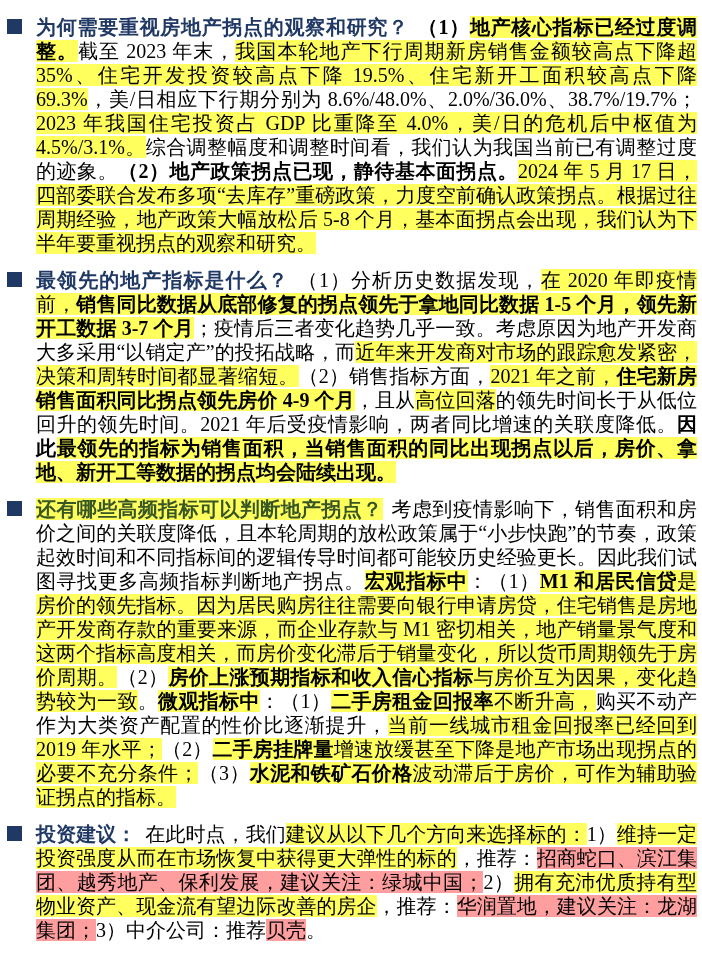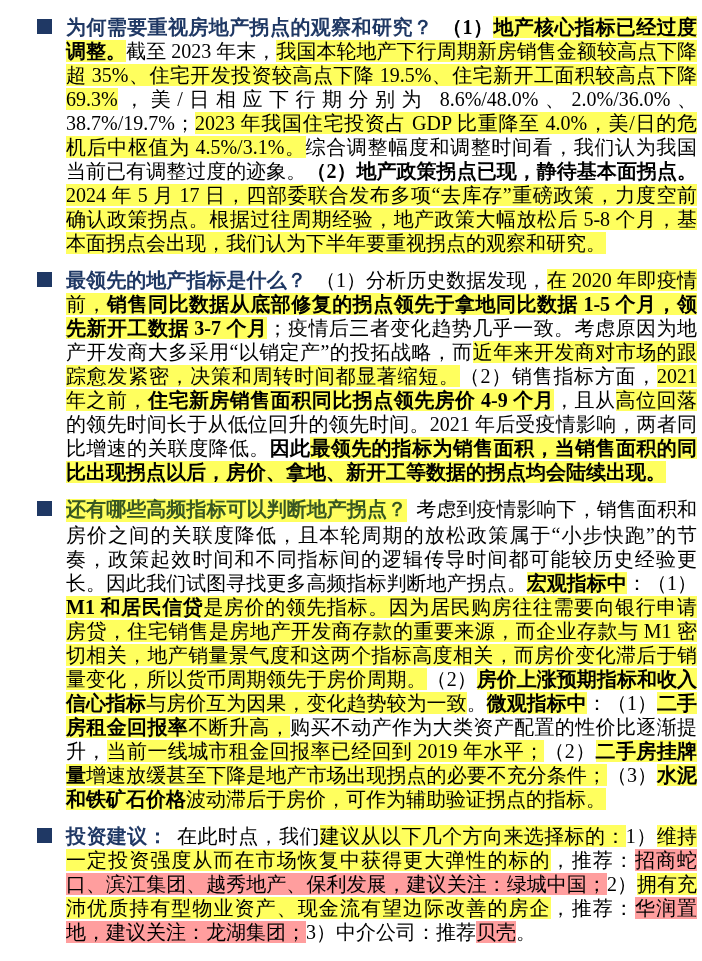--- a/index.html
+++ b/index.html
@@ -11,39 +11,39 @@
     --paper: #FFFFFF;
   }
   html, body { margin: 0; padding: 0; }
   body {
     width: 702px; height: 961px;
     background: var(--paper);
     color: var(--ink);
     font-family: "Liberation Serif", "DejaVu Serif", serif;
     overflow: hidden;
   }
-  .doc { padding: 15px 5px 0 23px; margin-left: 14px; }
+  .doc { padding: 15px 5px 0 7px; }
   .item {
     position: relative;
     padding-left: 29px;
     margin-bottom: 13px;
     text-align: justify;
     font-size: 20px;
     line-height: 24px;
   }
   .bullet {
     position: absolute;
     left: 0; top: 4px;
     width: 15px; height: 15px;
     background: var(--navy);
     display: inline-block;
   }
   .heading { font-weight: bold; margin-right: 9px; }
   .heading-navy { color: var(--navy); }
-  .heading-green { color: var(--green); font-family: Liberation Mono, monospace; }
+  .heading-green { color: var(--green); }
   .bold { font-weight: bold; }
   .hl-yellow { background-color: var(--yellow); }
   .hl-pink { background-color: var(--pink); }
 </style>
 </head>
 <body>
 
 <div class="doc">
     <div class="item"><span class="bullet"></span><span class="heading heading-navy">为何需要重视房地产拐点的观察和研究？</span><span class="bold">（1）</span><span class="bold hl-yellow">地产核心指标已经过度调整。</span><span>截至 2023 年末，</span><span class="hl-yellow">我国本轮地产下行周期新房销售金额较高点下降超 35%、住宅开发投资较高点下降 19.5%、住宅新开工面积较高点下降 69.3%</span><span>，美/日相应下行期分别为 8.6%/48.0%、2.0%/36.0%、38.7%/19.7%；</span><span class="hl-yellow">2023 年我国住宅投资占 GDP 比重降至 4.0%，美/日的危机后中枢值为 4.5%/3.1%。</span><span>综合调整幅度和调整时间看，我们认为我国当前已有调整过度的迹象。</span><span class="bold">（2）地产政策拐点已现，静待基本面拐点。</span><span class="hl-yellow">2024 年 5 月 17 日，四部委联合发布多项“去库存”重磅政策，力度空前确认政策拐点。根据过往周期经验，地产政策大幅放松后 5-8 个月，基本面拐点会出现，我们认为下半年要重视拐点的观察和研究。</span></div>
     <div class="item"><span class="bullet"></span><span class="heading heading-navy">最领先的地产指标是什么？</span><span>（1）分析历史数据发现，</span><span class="hl-yellow">在 2020 年即疫情前，</span><span class="bold hl-yellow">销售同比数据从底部修复的拐点领先于拿地同比数据 1-5 个月，领先新开工数据 3-7 个月</span><span>；疫情后三者变化趋势几乎一致。考虑原因为地产开发商大多采用“以销定产”的投拓战略，而</span><span class="hl-yellow">近年来开发商对市场的跟踪愈发紧密，决策和周转时间都显著缩短。</span><span>（2）销售指标方面，</span><span class="hl-yellow">2021 年之前，</span><span class="bold hl-yellow">住宅新房销售面积同比拐点领先房价 4-9 个月</span><span>，且从</span><span class="hl-yellow">高位回落</span><span>的领先时间长于从低位回升的领先时间。2021 年后受疫情影响，两者同比增速的关联度降低。</span><span class="bold">因此</span><span class="bold hl-yellow">最领先的指标为销售面积，当销售面积的同比出现拐点以后，房价、拿地、新开工等数据的拐点均会陆续出现。</span></div>

